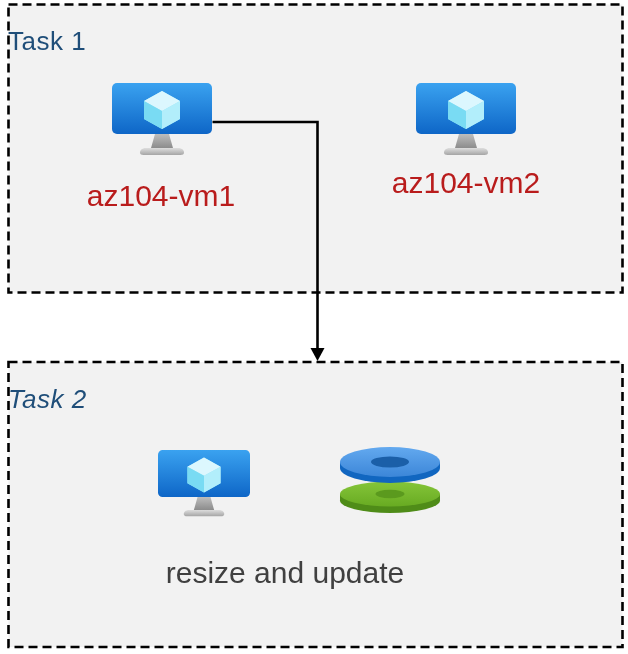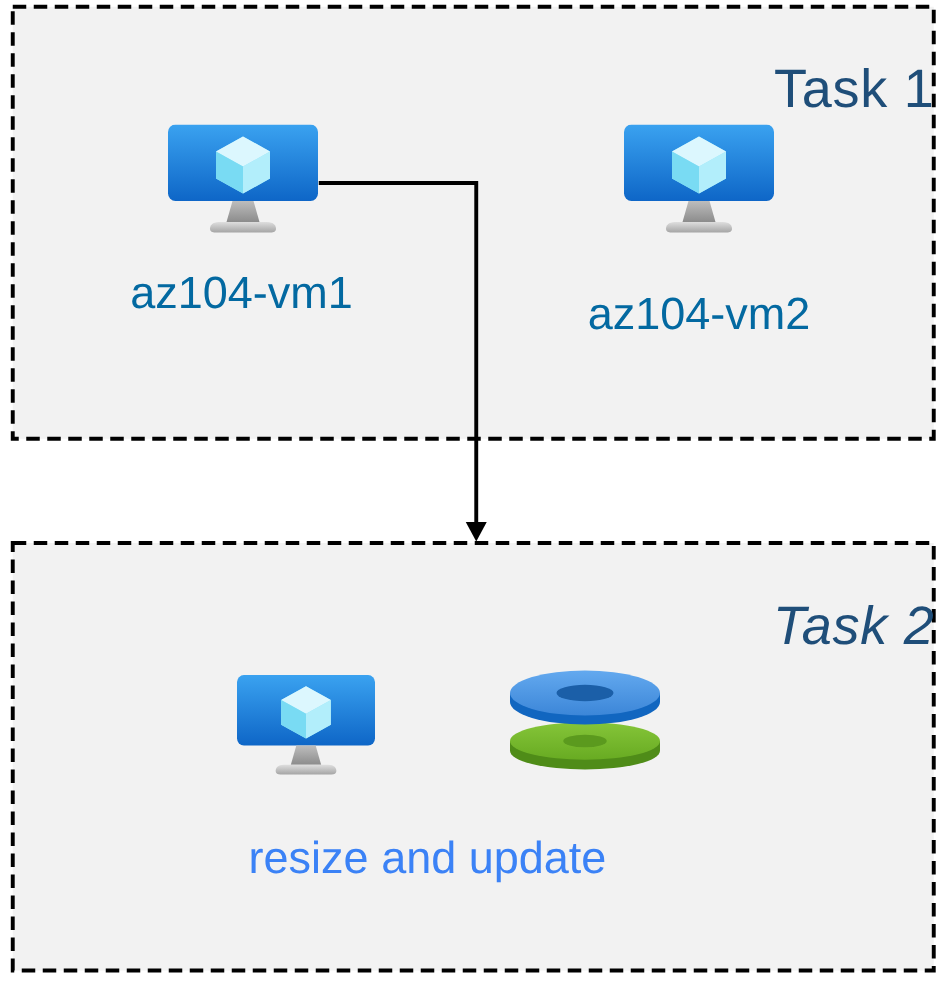--- a/index.html
+++ b/index.html
@@ -8,40 +8,39 @@
     width:628px; height:654px;
     background:#ffffff;
     font-family:"Liberation Sans", sans-serif;
     overflow:hidden;
   }
   .layer { position:absolute; left:0; top:0; }
   .abs { position:absolute; }
   .box-title {
     position:absolute;
     width:615px; left:8px;
-    text-align:right;
-    font-size:36px;
+    text-align:left;
+    font-size:26px;
     color:#1f4e79;
     letter-spacing:0.5px;
-    margin-top:12px;
   }
   .vm-label {
     position:absolute;
     width:200px;
     text-align:center;
     font-size:30px;
     line-height:37px;
-    color:#0369a1;
+    color:#b91c1c;
   }
   .caption {
     position:absolute;
     width:400px;
     text-align:center;
     font-size:30px;
-    color:#3b82f6;
+    color:#404040;
   }
 </style>
 </head>
 <body>
 
 <div id="stage">
 
   <svg class="layer" width="628" height="654" viewBox="0 0 628 654">
     <defs>
       <linearGradient id="vmScreen" x1="0" y1="0" x2="0" y2="1">
@@ -99,21 +98,21 @@
       <polygon points="50,8 68,18 50,28 32,18" fill="#dcf7fe"></polygon>
       <polygon points="32,18 50,28 50,46 32,36" fill="#79dbf3"></polygon>
       <polygon points="68,18 50,28 50,46 68,36" fill="#b2eefb"></polygon>
     </g>
   </svg>
 
   <div class="vm-label" style="left:61px; top:177px;">
     <div>az104-vm1</div>
   </div>
 
-  <div class="vm-label" style="left:366px; top:191px;">
+  <div class="vm-label" style="left:366px; top:164px;">
     <div>az104-vm2</div>
   </div>
 
   <div class="box-title" style="top:384px;font-style:italic;">Task 2</div>
 
   <svg class="abs" style="left:158px; top:450px;" width="92" height="71" viewBox="0 0 100 77">
     <rect x="0" y="0" width="100" height="51" rx="5" fill="url(#vmScreen)"></rect>
     <polygon points="43,51 57,51 61,65 39,65" fill="url(#vmNeck)"></polygon>
     <path d="M34,65 L66,65 C70.5,65 72,67.5 72,69.5 C72,71.3 70.5,72 68.5,72 L31.5,72 C29.5,72 28,71.3 28,69.5 C28,67.5 29.5,65 34,65 Z" fill="url(#vmBase)"></path>
     <g>

